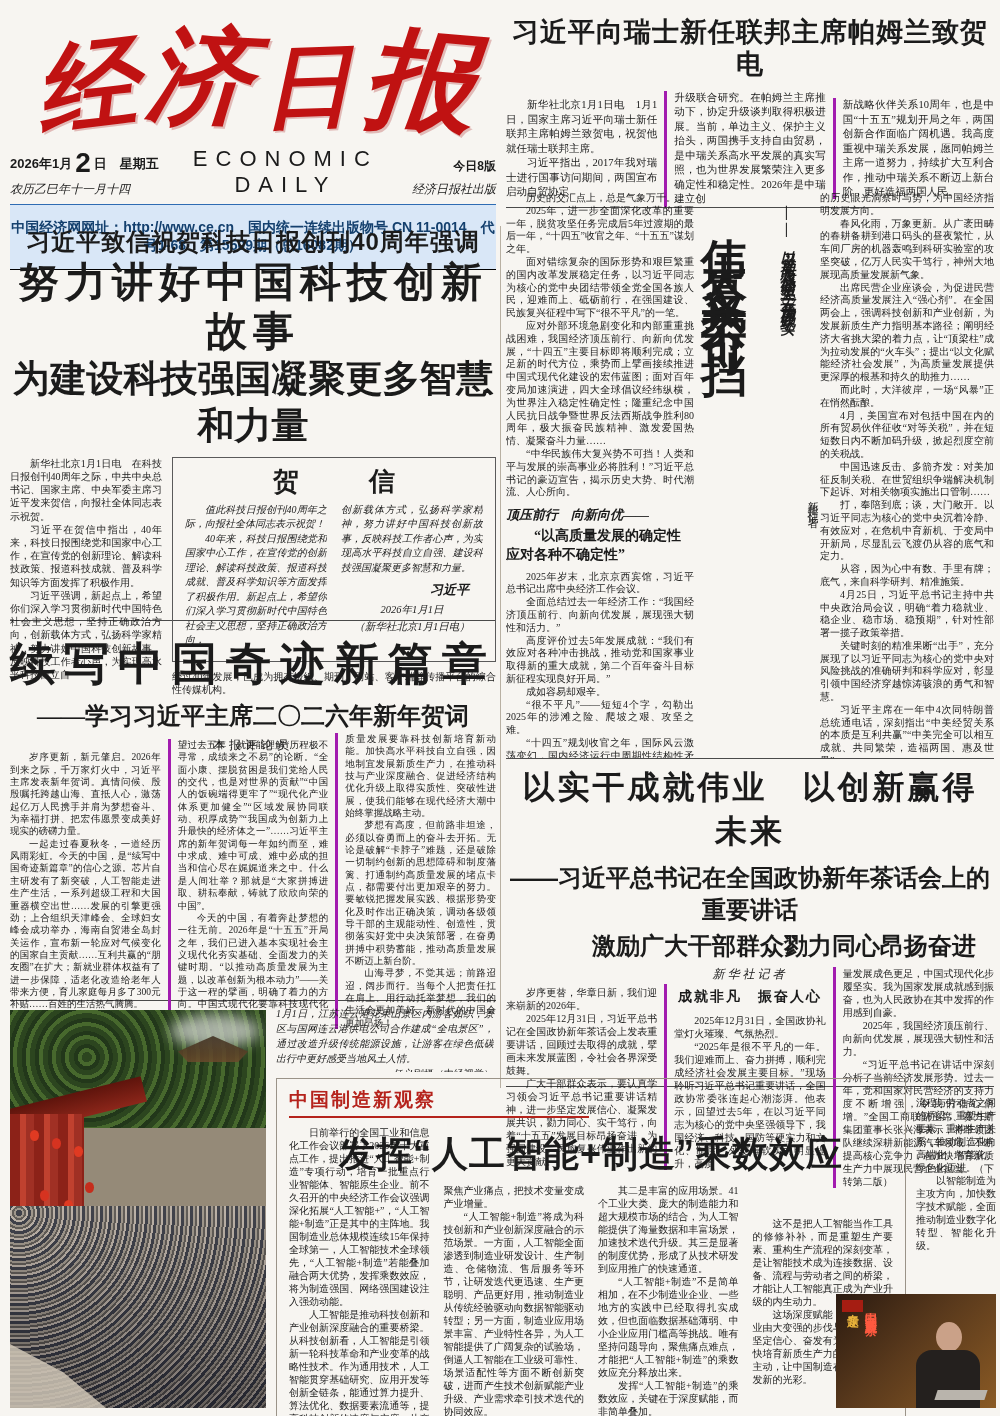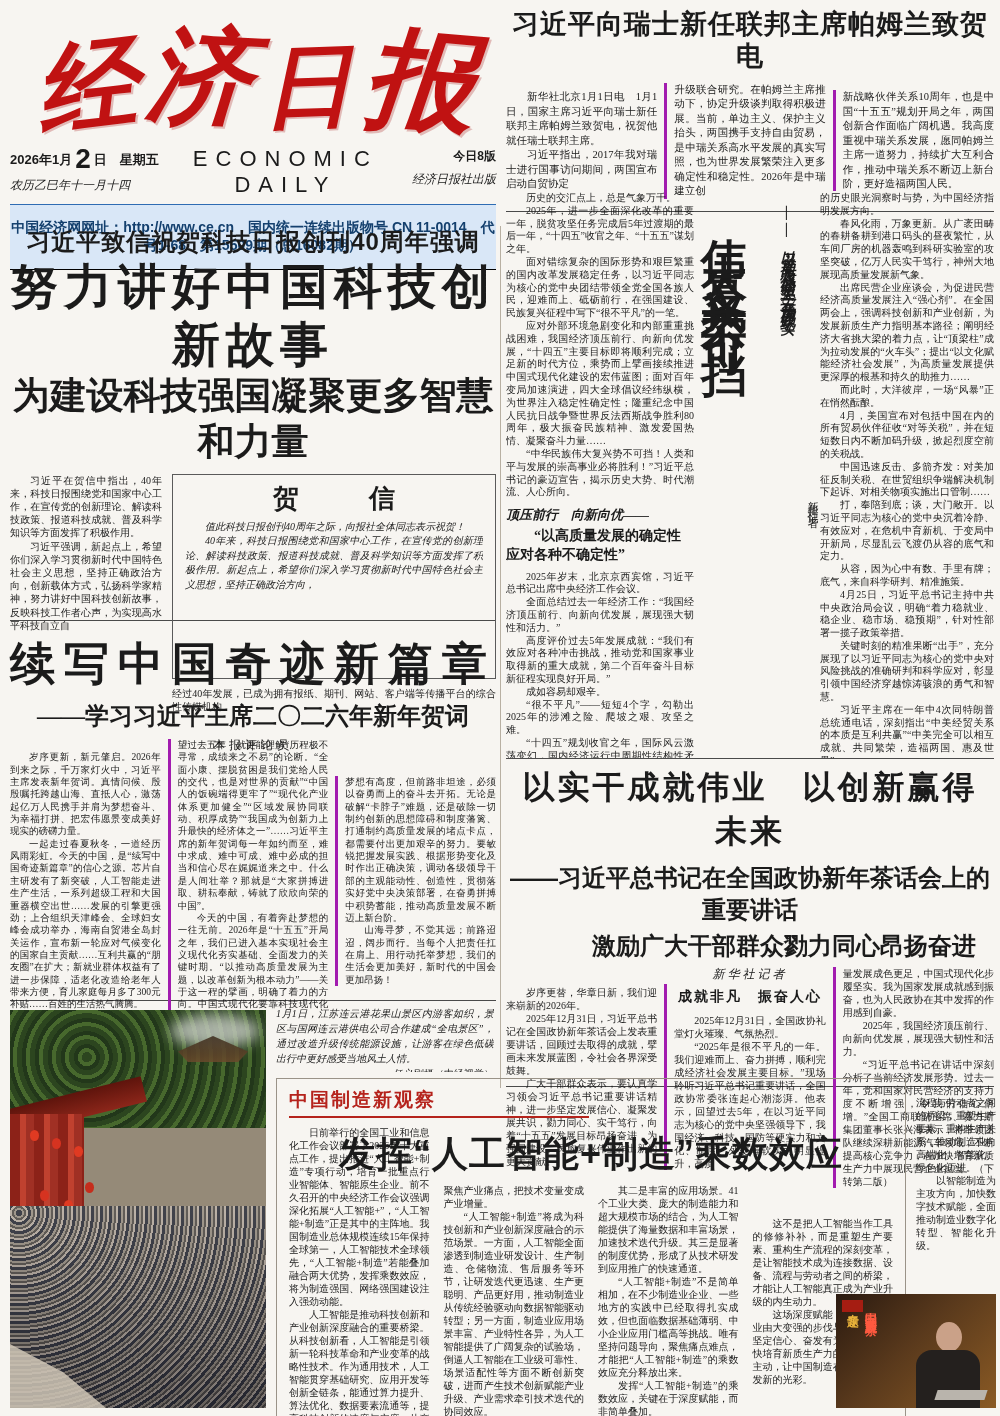--- a/index.html
+++ b/index.html
@@ -17,36 +17,36 @@
   .rule-b{border-bottom:1px solid #4a4a4a;}
 
   
   .mast-title{display:flex;justify-content:center;align-items:flex-end;gap:10px;height:128px;
               color:#c01212;font-weight:bold;font-style:italic;font-size:100px;line-height:1;}
   .mast-title .ch{display:inline-block;transform-origin:50% 70%;text-shadow:2px 2px 0 rgba(160,10,10,.25);}
   .mast-title .ch:nth-child(1){transform:rotate(-7deg) translateY(4px);}
   .mast-title .ch:nth-child(2){transform:rotate(3deg) scale(1.04) translateY(-6px);}
   .mast-title .ch:nth-child(3){transform:rotate(-2deg) scale(.9) translateY(2px);}
   .mast-title .ch:nth-child(4){transform:rotate(5deg) scale(1.1);}
-  .mast-meta{display:flex;align-items:center;margin-top:4px;}
+  .mast-meta{display:flex;align-items:flex-end;margin-top:4px;}
   .date-main{font-weight:bold;font-size:13px;white-space:nowrap;}
   .date-big{font-size:28px;font-weight:bold;padding:0 3px;vertical-align:-4px;}
   .lunar{font-style:italic;font-size:12px;margin-top:2px;}
   .eng{flex:1;text-align:center;font-size:22px;letter-spacing:8px;font-weight:500;margin-top:8px;}
   .mast-right{text-align:right;font-size:12px;white-space:nowrap;}
   .infobar{margin-top:6px;background:#d9e7f7;border-top:1px solid #2e6cb3;border-bottom:1px solid #000000;
            color:#14406e;font-size:14px;font-weight:bold;text-align:center;padding:14px 0;}
 
   
   .cg-head{font-size:27px;font-weight:800;text-align:center;letter-spacing:1px;line-height:1.2;}
   .cg-body{margin-top:10px;height:116px;font-size:10.5px;line-height:1.38;}
 
   
   .ld-kicker{font-size:24px;font-weight:800;text-align:center;letter-spacing:1px;}
-  .ld-h1{font-size:48px;font-weight:800;text-align:center;letter-spacing:6px;line-height:1.2;}
+  .ld-h1{font-size:41px;font-weight:800;text-align:center;letter-spacing:6px;line-height:1.2;}
   .ld-h2{font-size:37px;font-weight:800;text-align:center;letter-spacing:0;line-height:1.25;}
   .ld-body{display:flex;margin-top:8px;height:240px;}
   .ld-left{width:152px;font-size:10px;line-height:1.32;overflow:hidden;}
   .ld-right{flex:1;margin-left:10px;display:flex;flex-direction:column;}
   .letter{border:1px solid #5a5a5a;padding:6px 12px 8px;flex:1;overflow:hidden;}
   .letter-title{font-size:26px;font-weight:bold;text-align:center;letter-spacing:22px;padding-left:22px;margin-bottom:4px;}
   .letter-cols{display:flex;gap:14px;font-style:italic;font-size:10px;line-height:1.45;}
   .letter-cols > div{flex:1;overflow:hidden;}
   .sig{text-align:right;font-weight:bold;font-size:13px;padding-right:14px;margin-top:6px;font-style:italic;}
   .sig-date{text-align:center;font-size:10.5px;font-style:italic;margin-top:2px;}
@@ -143,21 +143,21 @@
       </div>
       <div class="eng">ECONOMIC DAILY</div>
       <div class="mast-right">
         <div style="font-weight:bold;">今日8版</div>
         <div style="font-style:italic;font-family:Liberation Serif, serif;margin-top:6px;">经济日报社出版</div>
       </div>
     </div>
     <div class="infobar sans">中国经济网网址：http://www.ce.cn　国内统一连续出版物号 CN 11-0014　代号1-68　第15509期（总16082期）</div>
   </div>
 
-  <div class="abs rule-b" style="left:506px;top:8px;width:488px;padding-bottom:12px;">
+  <div class="abs rule-b" style="left:506px;top:16px;width:488px;">
     <div class="cg-head sans">习近平向瑞士新任联邦主席帕姆兰致贺电</div>
     <div class="cg-body cols">
       <div class="col">
           <p class="para">新华社北京1月1日电　1月1日，国家主席习近平向瑞士新任联邦主席帕姆兰致贺电，祝贺他就任瑞士联邦主席。</p>
           <p class="para">习近平指出，2017年我对瑞士进行国事访问期间，两国宣布启动自贸协定</p>
         </div>
       <div class="col flush">
           <p class="para">升级联合研究。在帕姆兰主席推动下，协定升级谈判取得积极进展。当前，单边主义、保护主义抬头，两国携手支持自由贸易，是中瑞关系高水平发展的真实写照，也为世界发展繁荣注入更多确定性和稳定性。2026年是中瑞建立创</p>
         </div>
       <div class="col flush">
@@ -167,31 +167,40 @@
   </div>
 
   <div class="abs vdivider" style="left:500px;top:226px;height:862px;"></div>
 
   <div class="abs rule-b" style="left:10px;top:226px;width:486px;height:394px;">
     <div class="ld-kicker sans">习近平致信祝贺科技日报创刊40周年强调</div>
     <div class="ld-h1 sans">努力讲好中国科技创新故事</div>
     <div class="ld-h2 sans">为建设科技强国凝聚更多智慧和力量</div>
     <div class="ld-body">
       <div class="ld-left">
+          <p class="para">新华社北京1月1日电　在科技日报创刊40周年之际，中共中央总书记、国家主席、中央军委主席习近平发来贺信，向报社全体同志表示祝贺。</p>
           <p class="para">习近平在贺信中指出，40年来，科技日报围绕党和国家中心工作，在宣传党的创新理论、解读科技政策、报道科技成就、普及科学知识等方面发挥了积极作用。</p>
           <p class="para">习近平强调，新起点上，希望你们深入学习贯彻新时代中国特色社会主义思想，坚持正确政治方向，创新载体方式，弘扬科学家精神，努力讲好中国科技创新故事，反映科技工作者心声，为实现高水平科技自立自</p>
         </div>
       <div class="ld-right">
         <div class="letter">
           <div class="letter-title">贺　信</div>
           <div class="letter-cols">
             <div>
                 <p class="para">值此科技日报创刊40周年之际，向报社全体同志表示祝贺！</p>
                 <p class="para">40年来，科技日报围绕党和国家中心工作，在宣传党的创新理论、解读科技政策、报道科技成就、普及科学知识等方面发挥了积极作用。新起点上，希望你们深入学习贯彻新时代中国特色社会主义思想，坚持正确政治方向，</p>
               </div>
+            <div class="flush">
+              <div class="flush">
+                  <p class="para">创新载体方式，弘扬科学家精神，努力讲好中国科技创新故事，反映科技工作者心声，为实现高水平科技自立自强、建设科技强国凝聚更多智慧和力量。</p>
+                </div>
+              <div class="sig">习近平</div>
+              <div class="sig-date">2026年1月1日</div>
+              <div class="sig-date">（新华社北京1月1日电）</div>
+            </div>
           </div>
         </div>
         <div class="ld-below">
           <div class="flush">
               <p class="para">经过40年发展，已成为拥有报纸、期刊、网站、客户端等传播平台的综合性传媒机构。</p>
             </div>
         </div>
       </div>
     </div>
   </div>
@@ -203,20 +212,21 @@
     <div class="ed-cols cols">
       <div class="col">
           <p class="para">岁序更新，新元肇启。2026年到来之际，千万家灯火中，习近平主席发表新年贺词。真情问候、殷殷嘱托跨越山海、直抵人心，激荡起亿万人民携手并肩为梦想奋斗、为幸福打拼、把宏伟愿景变成美好现实的磅礴力量。</p>
           <p class="para">一起走过春夏秋冬，一道经历风雨彩虹。今天的中国，是“续写中国奇迹新篇章”的信心之源。芯片自主研发有了新突破，人工智能走进生产生活，一系列超级工程和大国重器横空出世……发展的引擎更强劲；上合组织天津峰会、全球妇女峰会成功举办，海南自贸港全岛封关运作，宣布新一轮应对气候变化的国家自主贡献……互利共赢的“朋友圈”在扩大；新就业群体权益有了进一步保障，适老化改造给老年人带来方便，育儿家庭每月多了300元补贴……百姓的生活热气腾腾。</p>
         </div>
       <div class="col flush">
           <p class="para">望过去五年，就更能理解“历程极不寻常，成绩来之不易”的论断。“全面小康、摆脱贫困是我们党给人民的交代，也是对世界的贡献”“中国人的饭碗端得更牢了”“现代化产业体系更加健全”“区域发展协同联动、积厚成势”“我国成为创新力上升最快的经济体之一”……习近平主席的新年贺词每一年如约而至，难中求成、难中可成、难中必成的担当和信心尽在娓娓道来之中。什么是人间壮举？那就是“大家拼搏进取、耕耘奉献，铸就了欣欣向荣的中国”。</p>
           <p class="para">今天的中国，有着奔赴梦想的一往无前。2026年是“十五五”开局之年，我们已进入基本实现社会主义现代化夯实基础、全面发力的关键时期。“以推动高质量发展为主题，以改革创新为根本动力”——关于这一程的擘画，明确了着力的方向。中国式现代化要靠科技现代化支撑，实现高</p>
         </div>
       <div class="col flush">
+          <p class="para">质量发展要靠科技创新培育新动能。加快高水平科技自立自强，因地制宜发展新质生产力，在推动科技与产业深度融合、促进经济结构优化升级上取得实质性、突破性进展，使我们能够在现代经济大潮中始终掌握战略主动。</p>
           <p class="para">梦想有高度，但前路非坦途，必须以奋勇而上的奋斗去开拓。无论是破解“卡脖子”难题，还是破除一切制约创新的思想障碍和制度藩篱、打通制约高质量发展的堵点卡点，都需要付出更加艰辛的努力。要敏锐把握发展实践、根据形势变化及时作出正确决策，调动各级领导干部的主观能动性、创造性，贯彻落实好党中央决策部署，在奋勇拼搏中积势蓄能，推动高质量发展不断迈上新台阶。</p>
           <p class="para">山海寻梦，不觉其远；前路迢迢，阔步而行。当每个人把责任扛在肩上、用行动托举梦想，我们的生活会更加美好，新时代的中国会更加昂扬！</p>
         </div>
     </div>
   </div>
 
   <div class="abs rule-b" style="left:506px;top:192px;width:488px;height:566px;">
     <div class="rv-wrap">
       <div class="rv-c1">
         <div>

